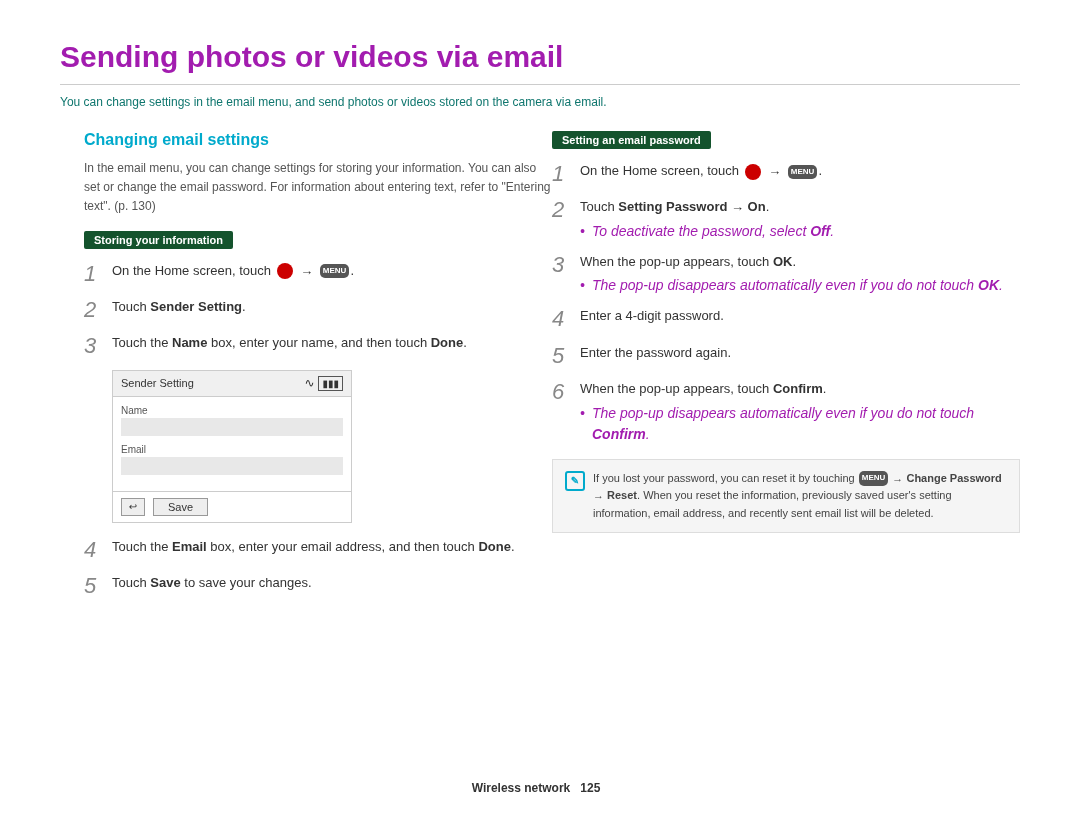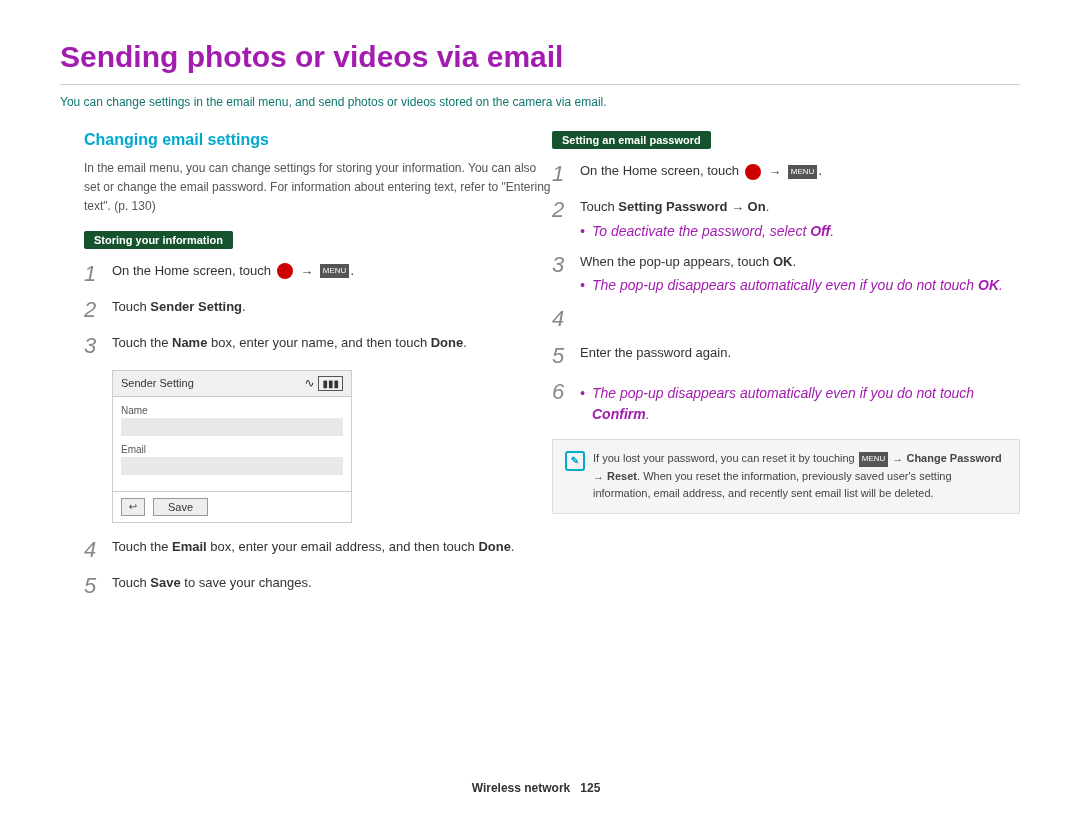--- a/index.html
+++ b/index.html
@@ -202,23 +202,23 @@
       margin-top: 1px;
     }
     .note-text {
       flex: 1;
     }
     .menu-badge {
       display: inline-block;
       background: #555;
       color: #fff;
       font-size: 8px;
-      font-weight: normal;
+      font-weight: bold;
       padding: 1px 3px;
-      border-radius: 0;
+      border-radius: 5px;
       vertical-align: middle;
       margin: 0 1px;
     }
     .page-footer {
       position: absolute;
       bottom: 20px;
       left: 0;
       right: 8px;
       text-align: center;
       font-size: 12px;
@@ -343,32 +343,36 @@
       <li class="step">
         <span class="step-number">3</span>
         <div class="step-content">
           <span>When the pop-up appears, touch <b>OK</b>.</span>
           <div class="sub-bullet">The pop-up disappears automatically even if you do not touch <b>OK</b>.</div>
         </div>
       </li>
 
       <li class="step">
         <span class="step-number">4</span>
+        <div class="step-content">
+          <span>Enter a 4-digit password.</span>
+        </div>
       </li>
 
       <li class="step">
         <span class="step-number">5</span>
         <div class="step-content">
           <span>Enter the password again.</span>
         </div>
       </li>
 
       <li class="step">
         <span class="step-number">6</span>
         <div class="step-content">
+          <span>When the pop-up appears, touch <b>Confirm</b>.</span>
           <div class="sub-bullet">The pop-up disappears automatically even if you do not touch <b>Confirm</b>.</div>
         </div>
       </li>
     </ol>
 
     
     <div class="note-box">
       <div class="note-icon">✎</div>
       <div class="note-text">
         If you lost your password, you can reset it by touching <span class="menu-badge">MENU</span> →

